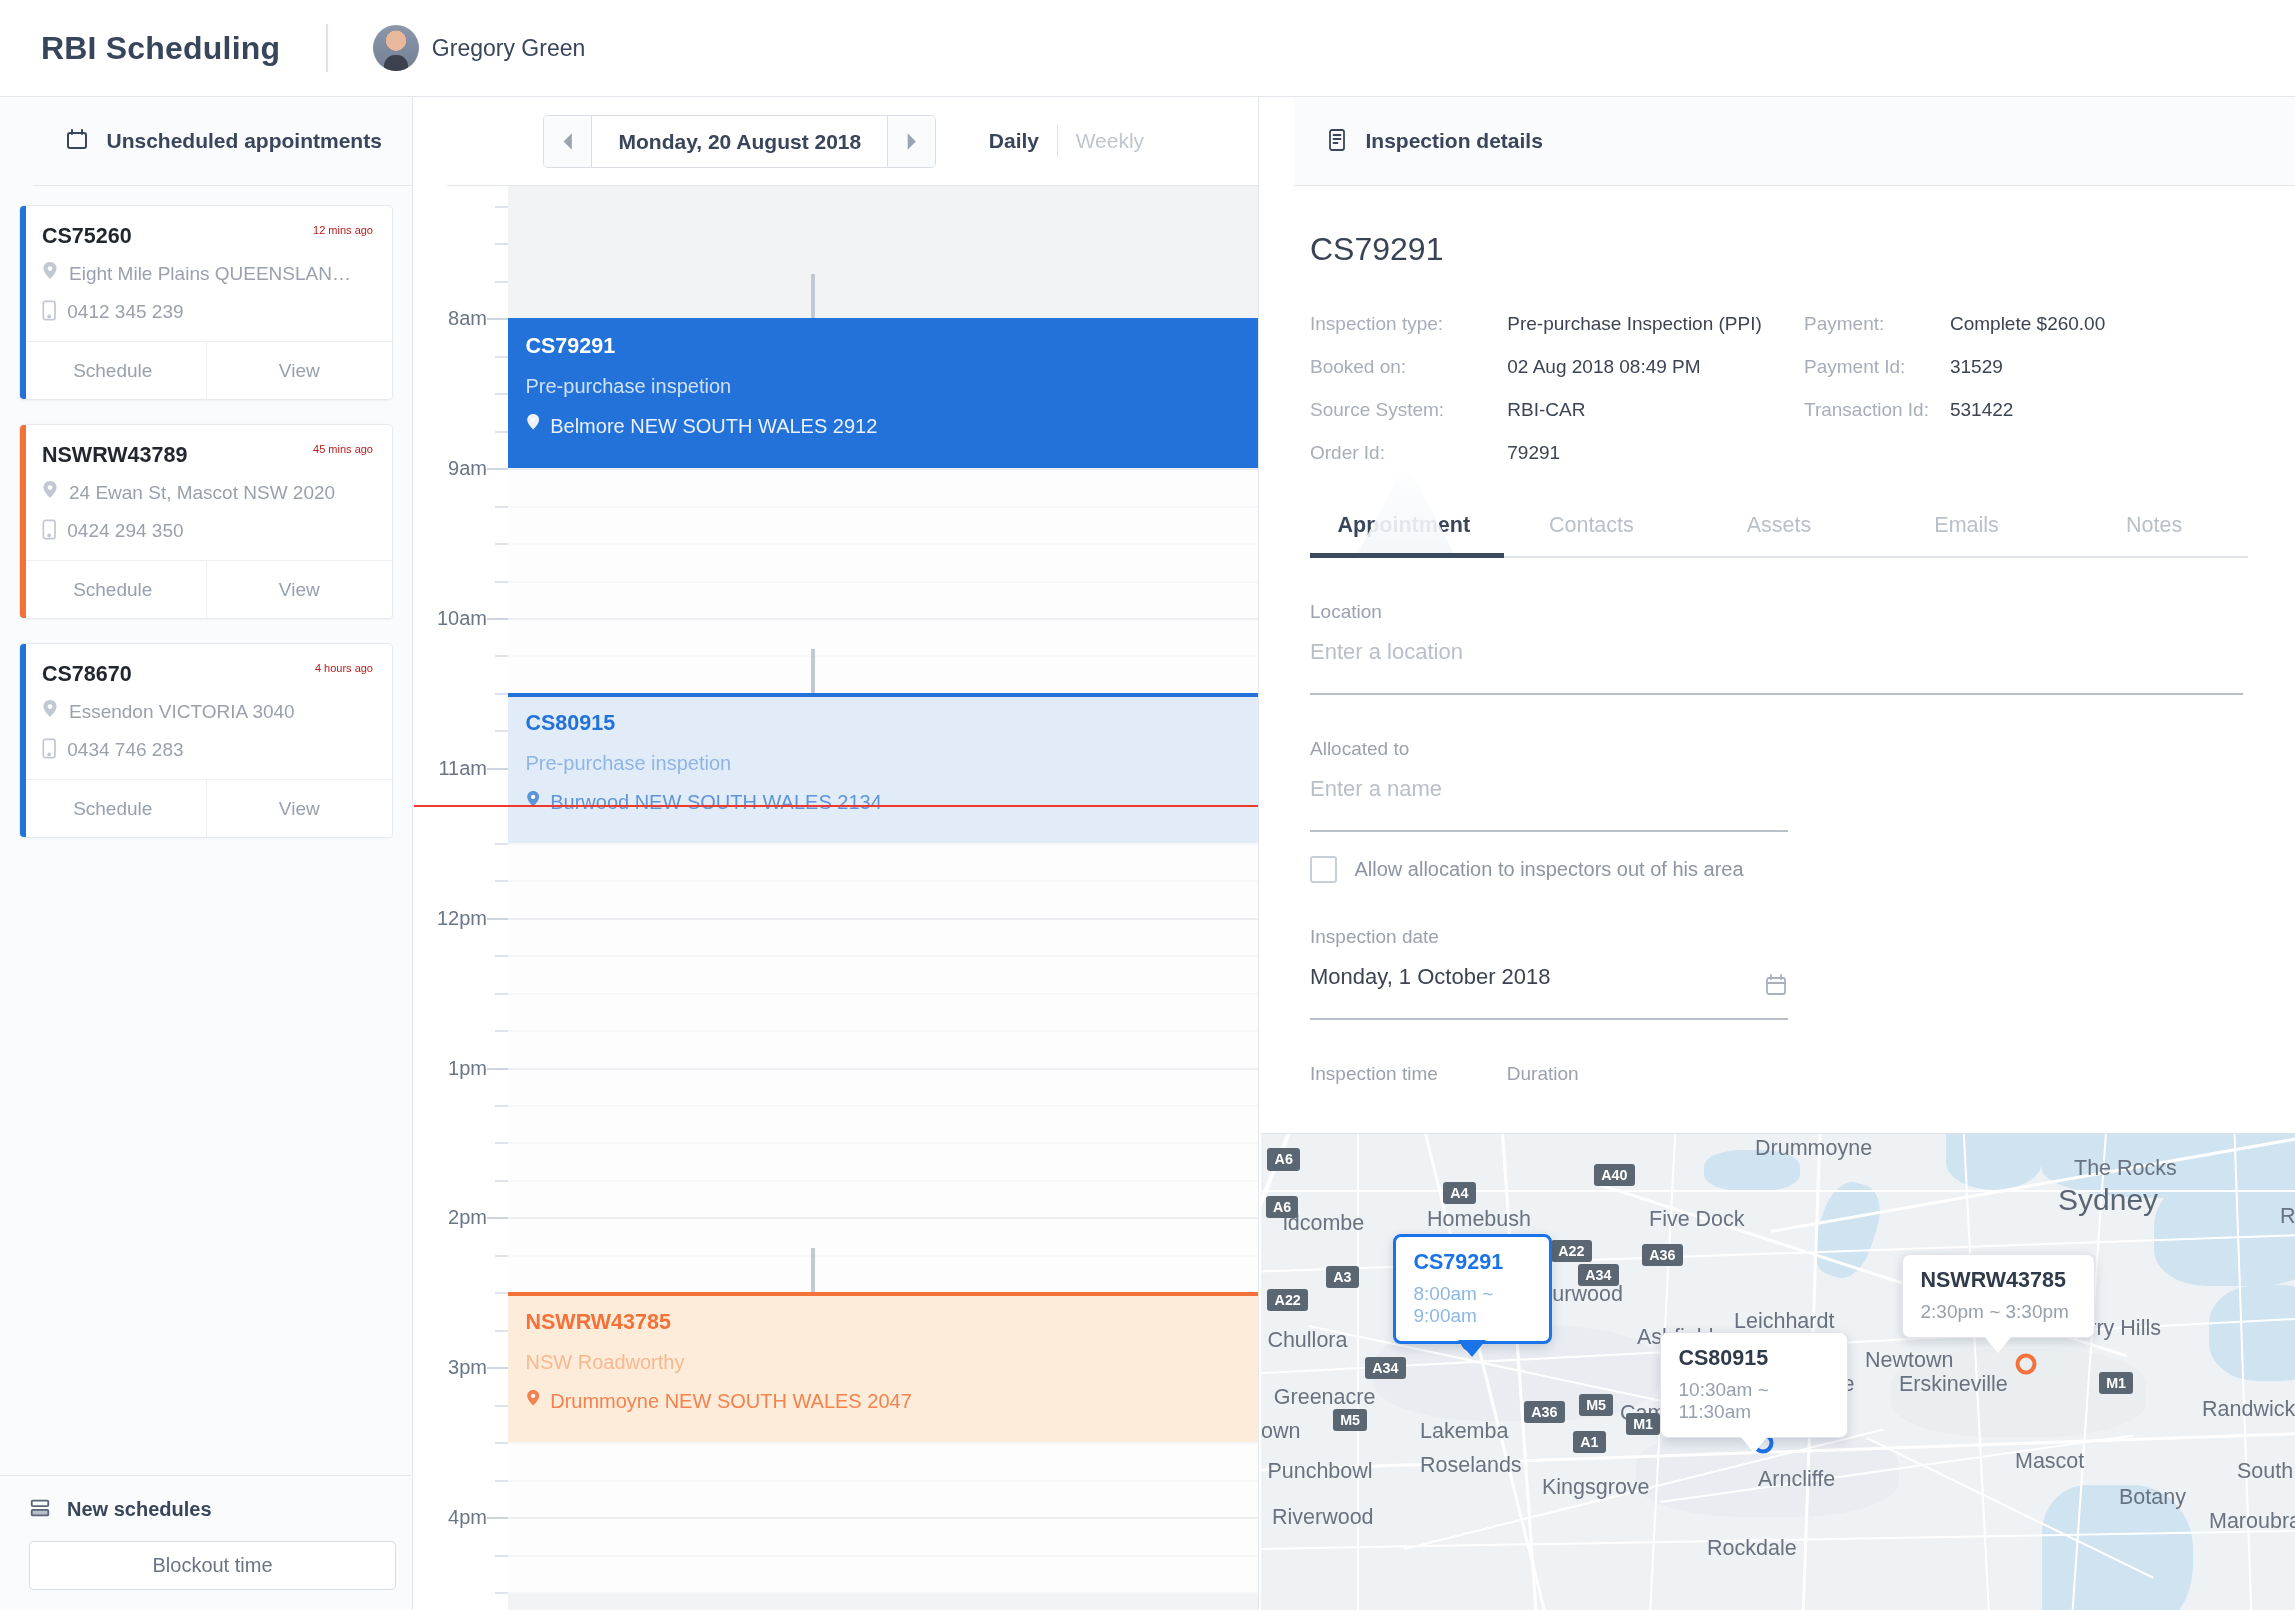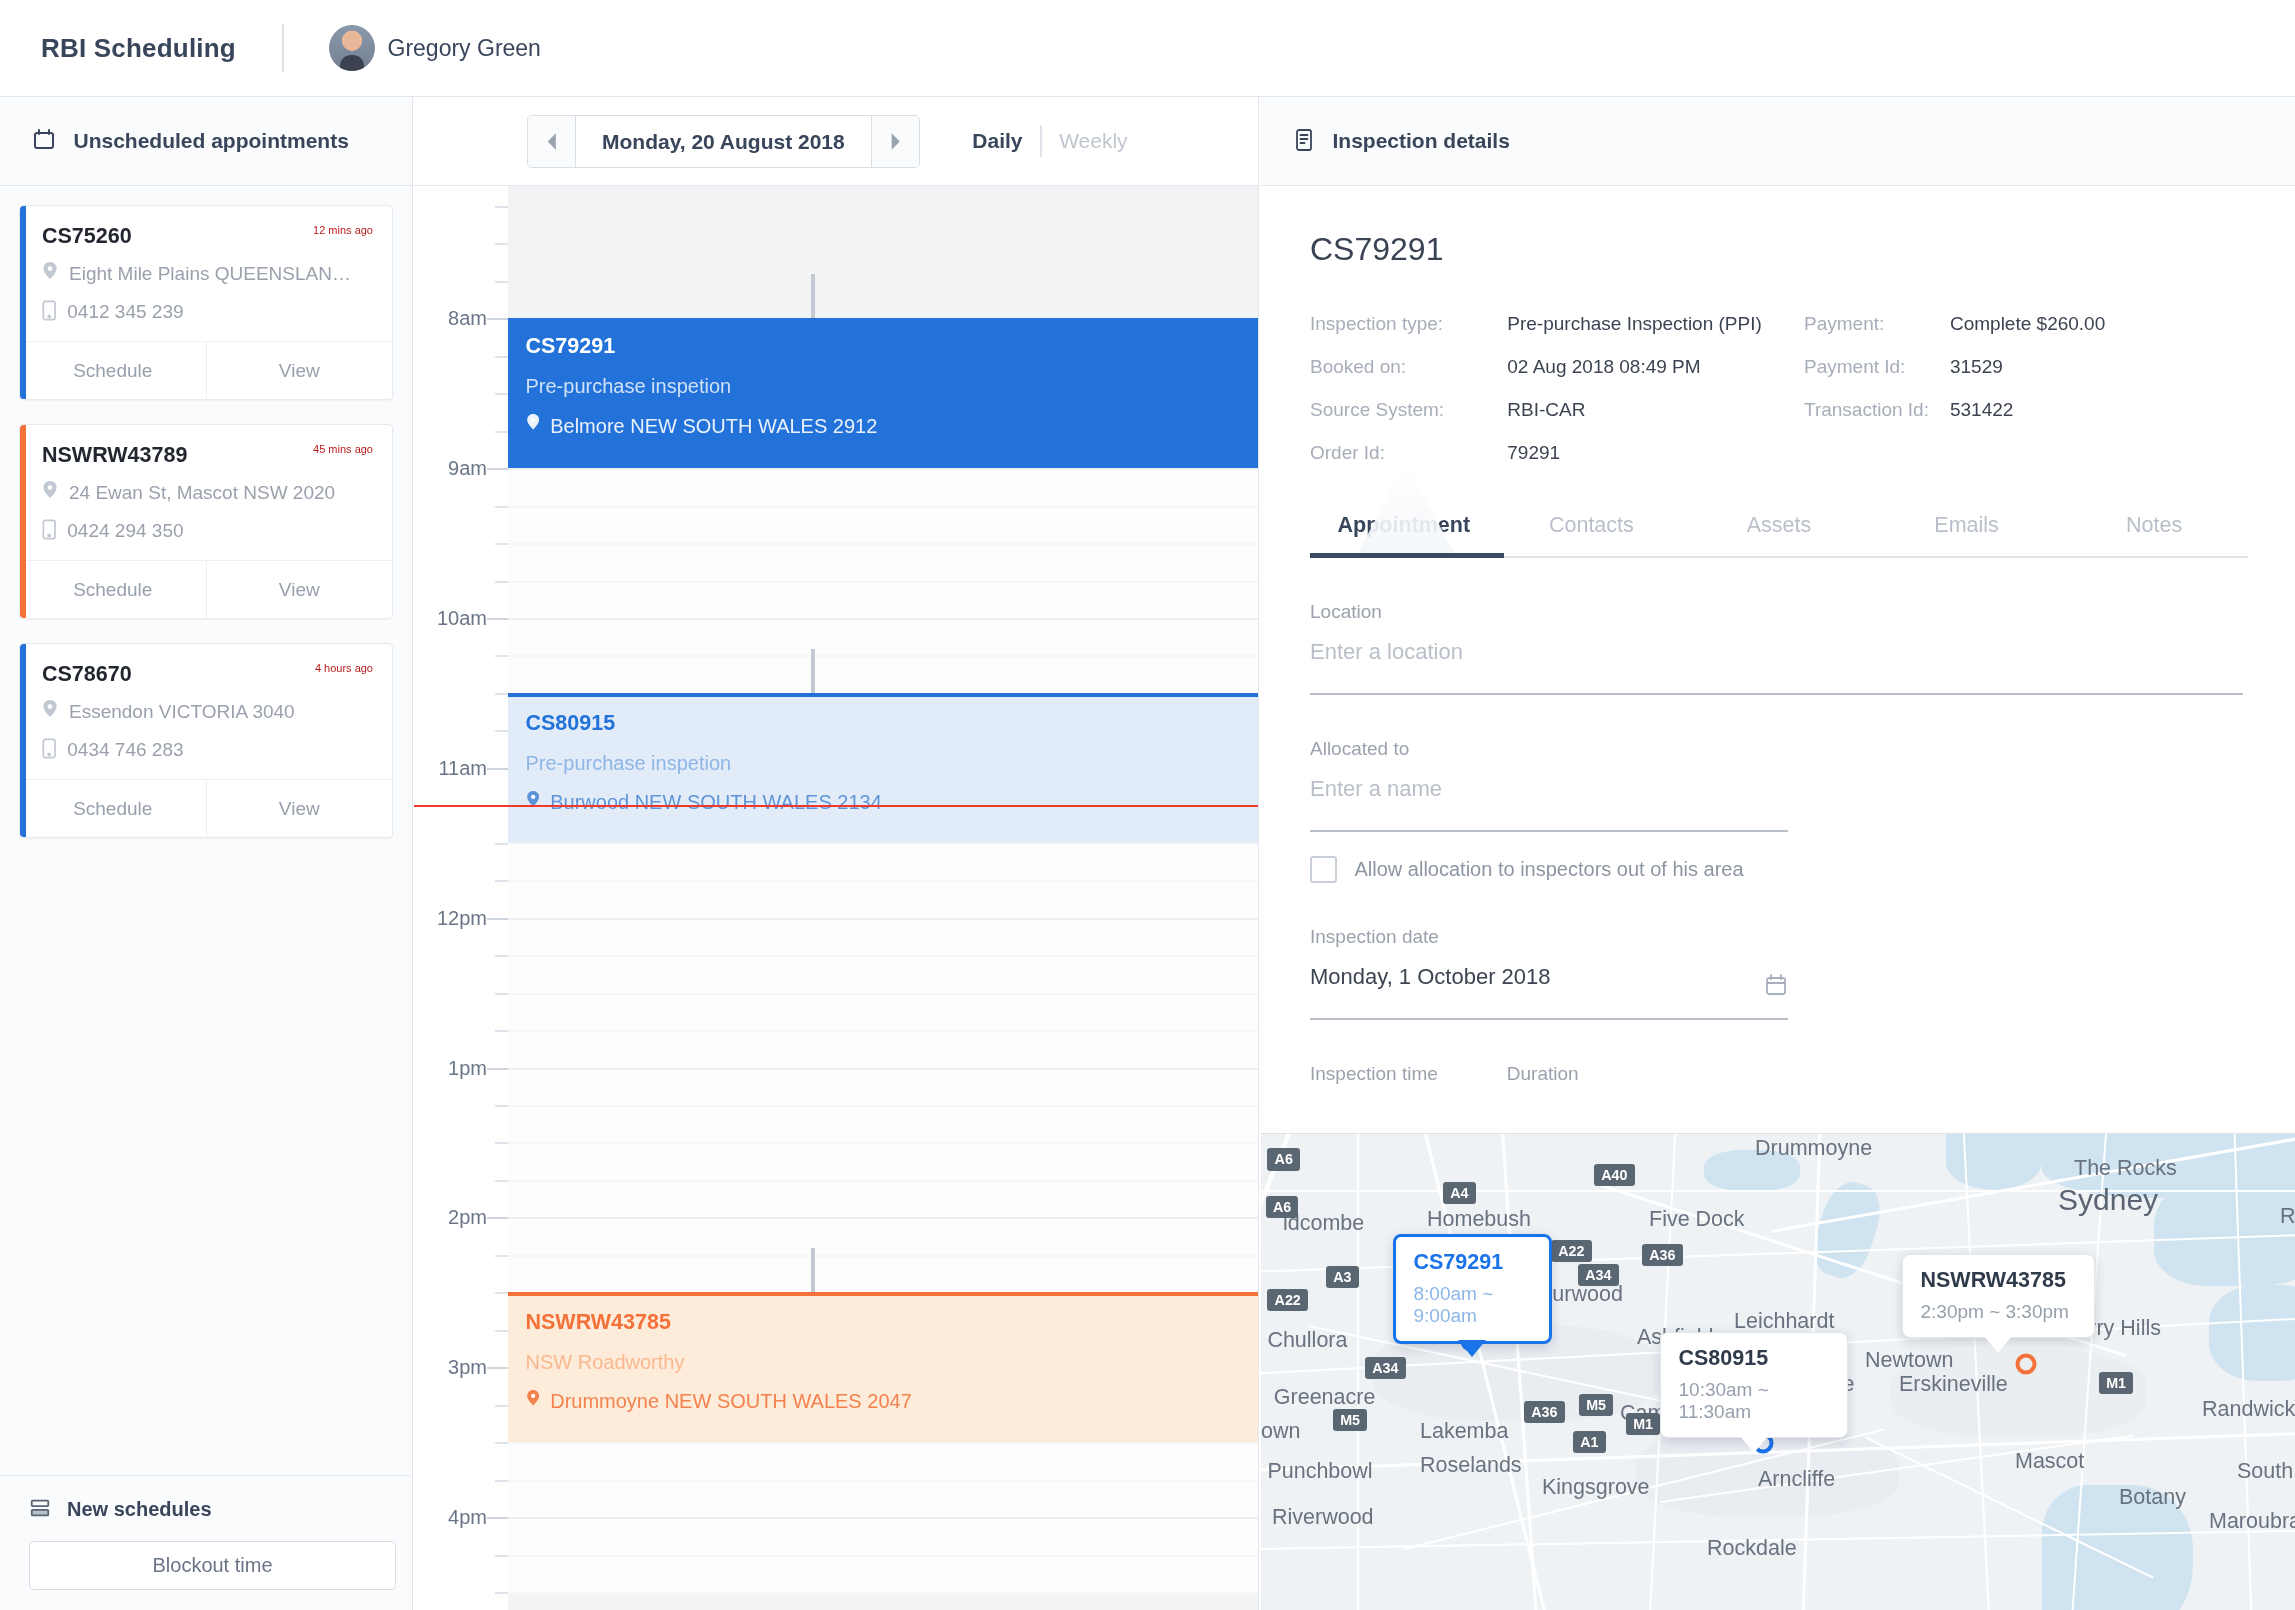--- a/index.html
+++ b/index.html
@@ -11,21 +11,21 @@
     -webkit-font-smoothing: antialiased;
   }
   .app { position: relative; width: 2295px; height: 1610px; }
 
   
   .topbar {
     position: absolute; left: 0; top: 0; width: 2295px; height: 97px;
     background: #ffffff; border-bottom: 1.6px solid #e3e7ed;
     display: flex; align-items: center; padding-left: 41px;
   }
-  .app-title { font-size: 26px; font-weight: 700; color: #38455a; letter-spacing: 0.2px; }
+  .app-title { font-size: 32px; font-weight: 700; color: #38455a; letter-spacing: 0.2px; }
   .topbar-sep { width: 1.6px; height: 48px; background: #dfe3ea; margin: 0 45px 0 46px; }
   .user { display: flex; align-items: center; }
   .avatar {
     width: 46px; height: 46px; border-radius: 50%;
     background: radial-gradient(circle at 50% 34%, #e9b79a 0 26%, rgba(233,183,154,0) 27%),
                 linear-gradient(#8b98ab, #737f92);
     position: relative; overflow: hidden; flex: none;
   }
   .avatar::after {
     content: ""; position: absolute; left: 11px; bottom: 0; width: 24px; height: 16px;
@@ -43,21 +43,21 @@
     background: #ffffff; border-right: 1.6px solid #e3e7ed;
   }
   .col-right {
     position: absolute; left: 1261px; top: 97px; width: 1035px; height: 1513px;
     background: #ffffff;
   }
 
   
   .panel-head {
     height: 89px; border-bottom: 1.6px solid #e3e7ed; background: #fafbfc;
-    display: flex; align-items: center; padding-left: 32px; gap: 17.5px;
+    display: flex; align-items: center; padding-left: 32px; gap: 17.5px; margin-left: 33px;
   }
   .panel-head.mid { background: #ffffff; justify-content: center; padding-left: 0; gap: 0; }
   .panel-head-label { font-size: 21px; font-weight: 700; color: #38455a; }
 
   .ico { display: inline-block; flex: none; }
 
   
   .cards { padding: 19px 19px 0 19px; }
   .card {
     position: relative; background: #ffffff; border: 1.6px solid #e7eaef;

